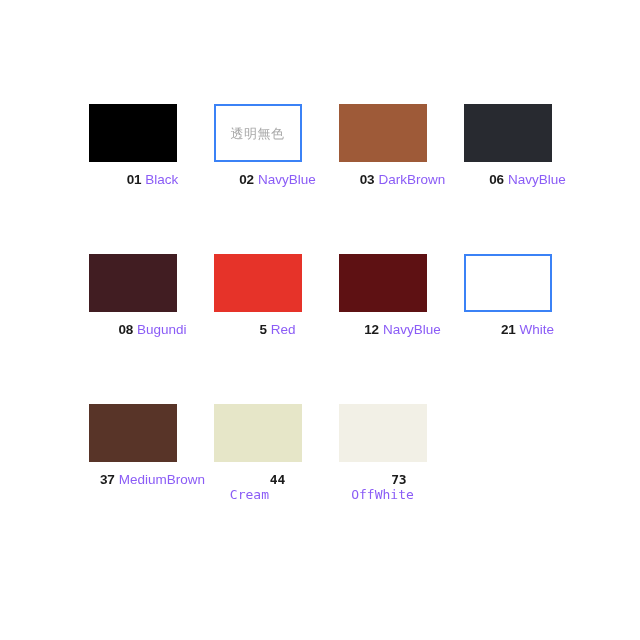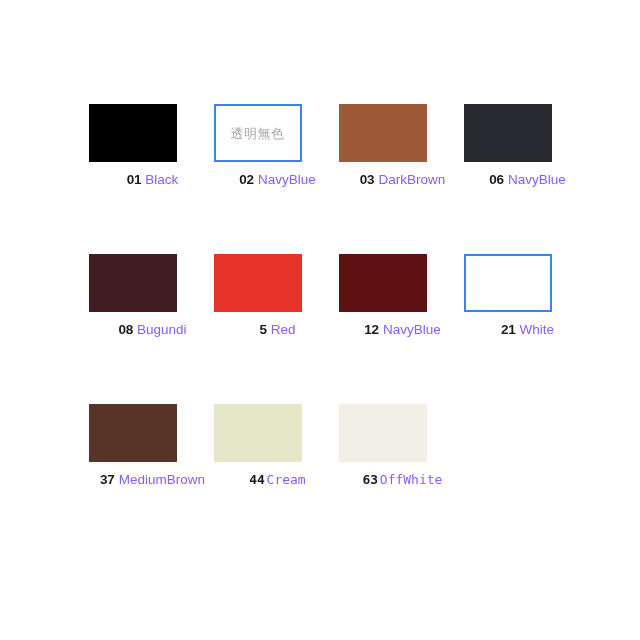--- a/index.html
+++ b/index.html
@@ -81,20 +81,21 @@
   }
 
   
   .swatch-label.mono .swatch-code,
   .swatch-label.mono .swatch-name {
     font-family: "DejaVu Sans Mono", monospace;
     font-size: 13px;
   }
   .swatch-label.mono {
     gap: 2px;
+    flex-direction: column;
   }
 </style>
 </head>
 <body>
 
 <div id="swatch-chart">
   <div class="swatch-grid">
       <div class="swatch-cell">
         <div class="swatch-chip" style="background-color: rgb(0, 0, 0);"></div>
         <div class="swatch-label">
@@ -163,18 +164,18 @@
       <div class="swatch-cell">
         <div class="swatch-chip" style="background-color: rgb(230, 230, 200);"></div>
         <div class="swatch-label mono">
           <span class="swatch-code">44</span>
           <span class="swatch-name">Cream</span>
         </div>
       </div>
       <div class="swatch-cell">
         <div class="swatch-chip" style="background-color: rgb(242, 240, 230);"></div>
         <div class="swatch-label mono">
-          <span class="swatch-code">63</span>
+          <span class="swatch-code">73</span>
           <span class="swatch-name">OffWhite</span>
         </div>
       </div>
     </div>
 </div>
 
 </body></html>

